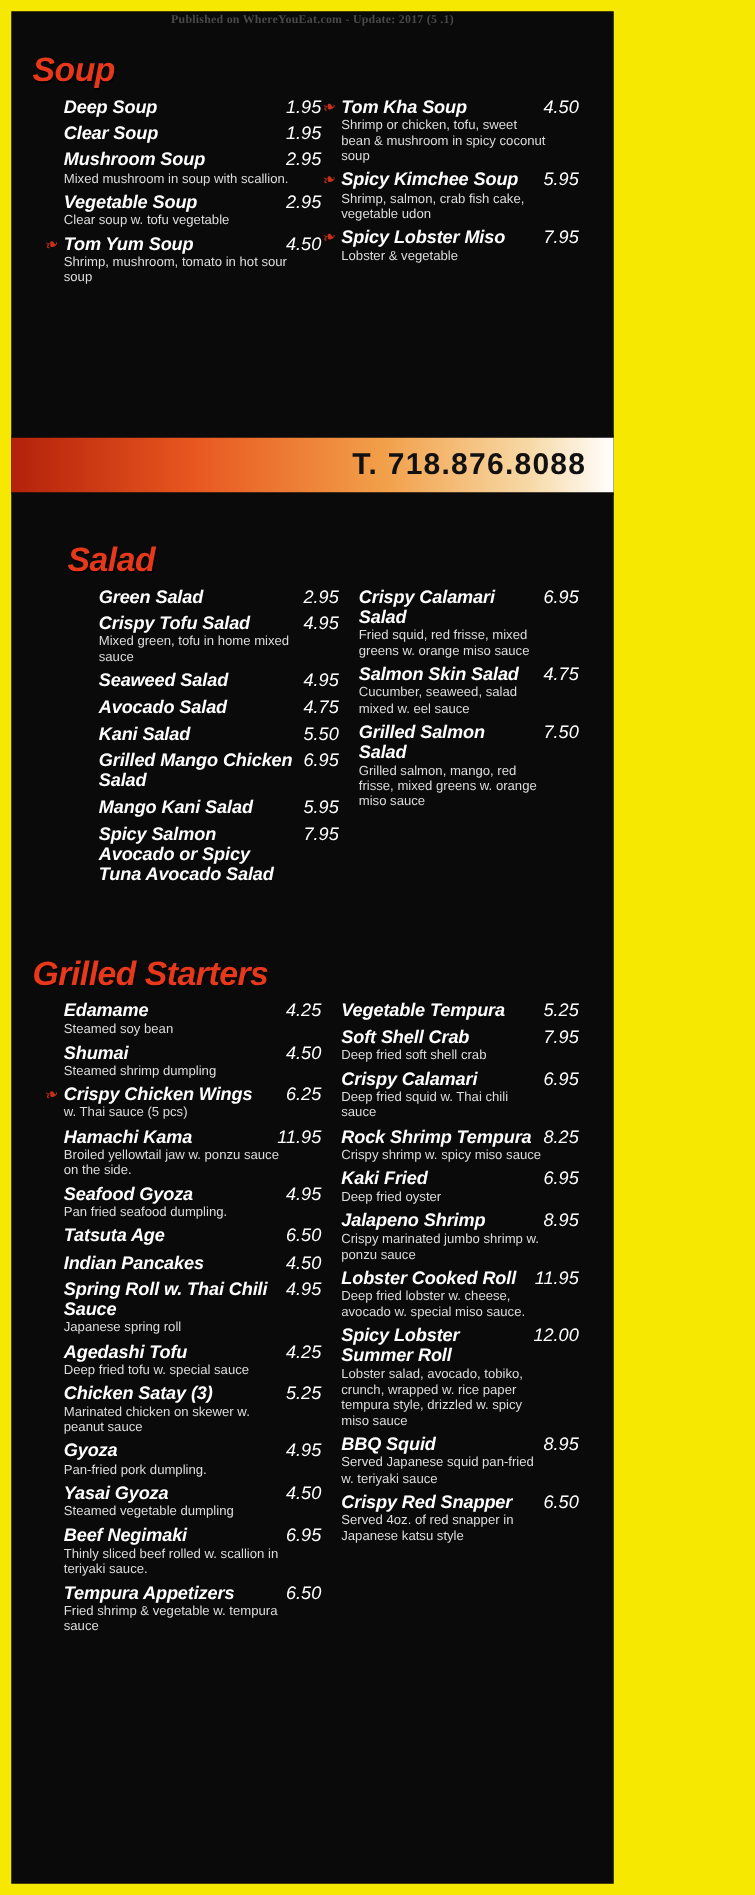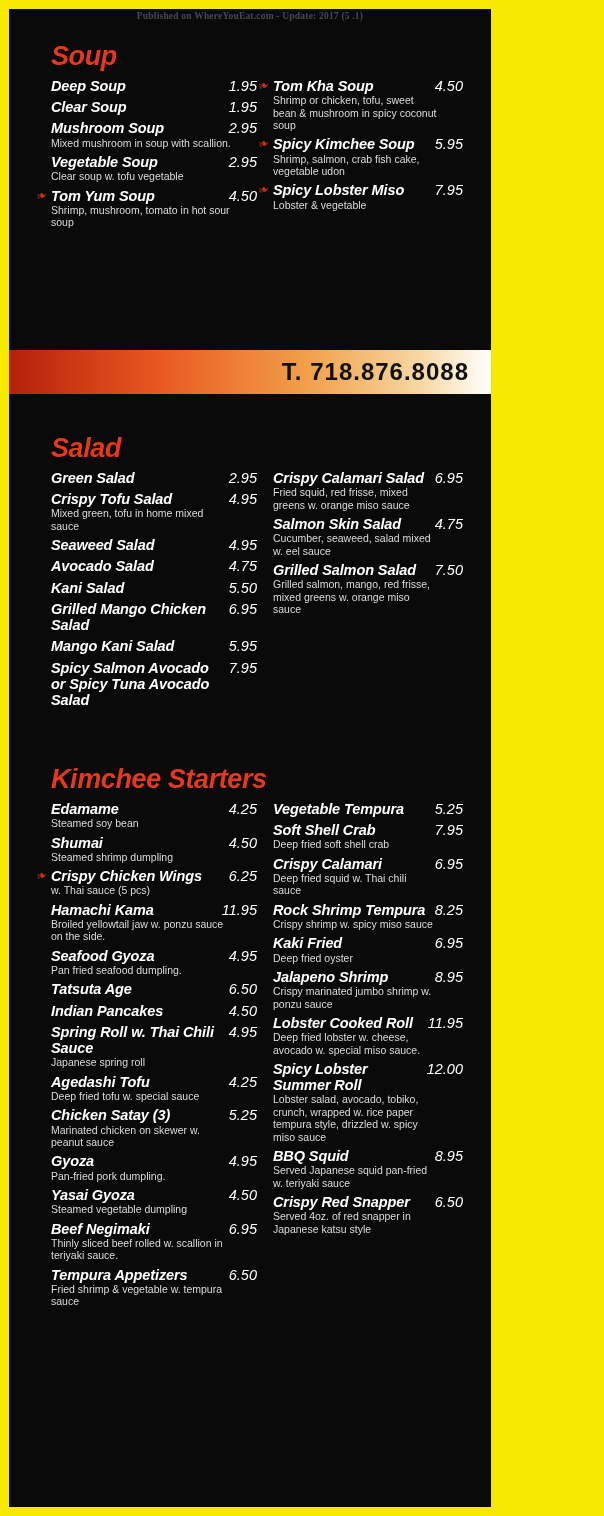--- a/index.html
+++ b/index.html
@@ -26,21 +26,21 @@
     letter-spacing:0.2px;
     padding-top:2px;
   }
   .section { position:absolute; left:0; width:100%; }
   .sec-title {
     color:#e8381c;
     font-weight:bold;
     font-style:italic;
     font-size:27px;
     letter-spacing:-0.4px;
-    margin:0 0 6px 42px;
+    margin:0 0 6px 17px;
     text-shadow:1px 1px 0 #000;
   }
   .cols { display:flex; padding:0 28px 0 42px; }
   .col { width:50%; }
   .col.right { padding-left:16px; }
 
   .item { position:relative; margin-bottom:5px; }
   .item .row {
     display:flex; align-items:flex-start; justify-content:space-between;
   }
@@ -172,21 +172,21 @@
             <div class="desc">Lobster &amp; vegetable</div>
           </div>
         </div>
     </div>
   </div>
 
   <div class="phone-banner" style="top:339px;">
     <div class="num">T. 718.876.8088</div>
   </div>
 
-  <div class="section" id="sec-salad" style="top:424px;">
+  <div class="section" id="sec-salad" style="top:424px;padding-left:28px;">
     <div class="sec-title">Salad</div>
     <div class="cols">
       <div class="col left" id="salad-left">
           <div class="item">
             <div class="row">
               <div class="name">Green Salad</div>
               <div class="price">2.95</div>
             </div>
           </div>
           <div class="item">
@@ -255,21 +255,21 @@
             </div>
             <div class="desc">Grilled salmon, mango, red frisse, mixed greens w. orange miso sauce</div>
           </div>
         </div>
     </div>
   </div>
 
   <div class="dot" style="left:490px; top:637px;">○</div>
 
   <div class="section" id="sec-kitchen" style="top:755px;">
-    <div class="sec-title">Kimchee Starters</div>
+    <div class="sec-title">Grilled Starters</div>
     <div class="cols">
       <div class="col left" id="kitchen-left">
           <div class="item">
             <div class="row">
               <div class="name">Edamame</div>
               <div class="price">4.25</div>
             </div>
             <div class="desc">Steamed soy bean</div>
           </div>
           <div class="item">

